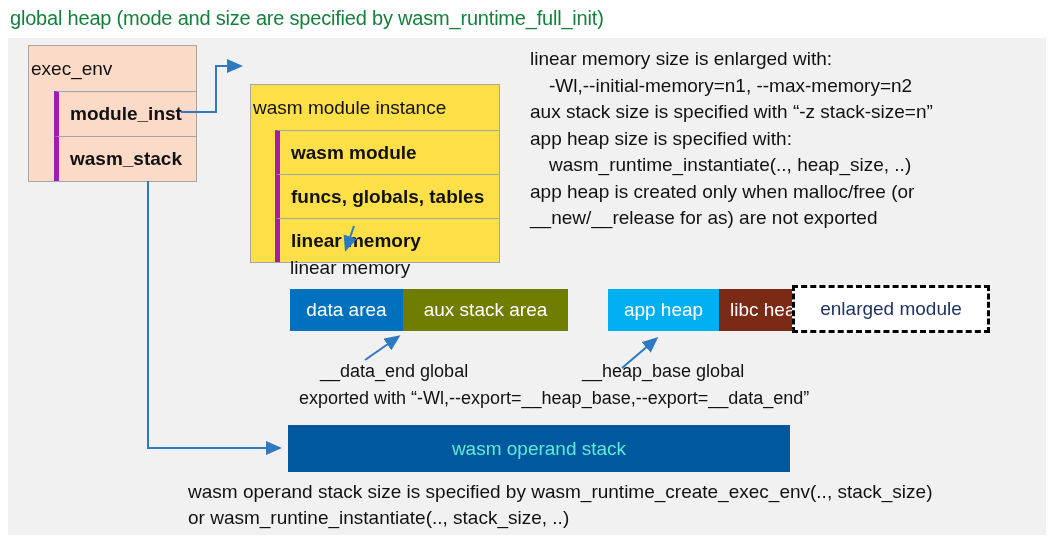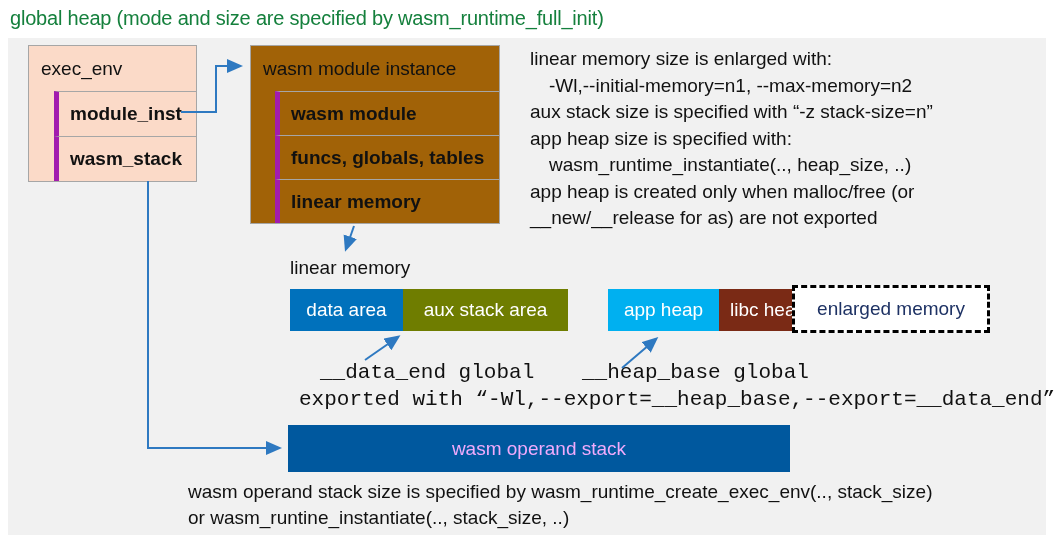--- a/index.html
+++ b/index.html
@@ -7,66 +7,66 @@
   body { font-family:"Liberation Sans", sans-serif; color:#111111; }
   #canvas { position:relative; width:1054px; height:547px; background:#ffffff; overflow:hidden; }
 
   .title { position:absolute; left:10px; top:7px; font-size:20px; letter-spacing:-0.2px; color:#15803d; }
 
   .panel { position:absolute; left:8px; top:38px; width:1038px; height:497px; background:#F1F1F1; }
 
   .struct-box { position:absolute; border:1px solid #A6A6A6; font-size:19px; }
   .box-exec { left:28px; top:45px; width:169px; }
   .box-inst { left:250px; top:45px; width:250px; }
-  .struct-header { height:45px; display:flex; align-items:center; padding-left:12px; }
+  .struct-header { height:45px; display:flex; align-items:center; padding-left:2px; }
   .struct-row { display:flex; align-items:center; padding-left:11px; border-top:1px solid #A6A6A6; border-left:5px solid #a21caf;font-weight:bold; }
   .box-exec .struct-row { height:45px; margin-left:25px; }
   .box-inst .struct-row { height:44px; margin-left:24px; }
 
   .notes-tr { position:absolute; left:530px; top:46px; font-size:19px; line-height:26.5px; white-space:nowrap; }
   .notes-tr .indent { padding-left:19px; }
 
   .lm-label { position:absolute; left:290px; top:257px; font-size:19px; }
 
   .membar { position:absolute; left:290px; top:289px; height:42px; display:flex; }
   .seg { display:flex; align-items:center; justify-content:center; color:#ffffff; font-size:19px; white-space:nowrap; }
   .seg-0 { width:113px; } .seg-1 { width:165px; } .seg-2 { width:111px;margin-left:40px; } .seg-3 { width:98px; }
 
   .enlarged { position:absolute; left:792px; top:285px; width:198px; height:48px; background:#ffffff;
               border:3px dashed #000; display:flex; align-items:center; justify-content:center;
               font-size:19px; white-space:nowrap; }
 
-  .ann { position:absolute; font-size:21px; white-space:nowrap;font-family:Liberation Mono, monospace; }
+  .ann { position:absolute; font-size:18px; white-space:nowrap; }
   .ann-dataend  { left:320px; top:361px; }
   .ann-heapbase { left:582px; top:361px; }
   .ann-exported { left:299px; top:388px; }
 
   .opstack { position:absolute; left:288px; top:425px; width:502px; height:47px;
-             display:flex; align-items:center; justify-content:center; color:#f0abfc; font-size:19px; }
+             display:flex; align-items:center; justify-content:center; color:#5eead4; font-size:19px; }
 
   .notes-b { position:absolute; left:188px; top:479px; font-size:19px; line-height:26px; white-space:nowrap; }
 
   svg.overlay { position:absolute; left:0; top:0; width:1054px; height:547px; pointer-events:none; }
 </style>
 </head>
 <body>
 
 <div id="canvas">
 
   <div class="title">global heap (mode and size are specified by wasm_runtime_full_init)</div>
 
   <div class="panel"></div>
 
   <div class="struct-box box-exec" style="background-color: rgb(251, 218, 200);">
     <div class="struct-header">exec_env</div>
     <div class="struct-row">module_inst</div>
     <div class="struct-row">wasm_stack</div>
   </div>
 
-  <div class="struct-box box-inst" style="background-color: #a16207;">
+  <div class="struct-box box-inst" style="background-color: #fde047; margin-top: 39px;">
     <div class="struct-header">wasm module instance</div>
     <div class="struct-row">wasm module</div>
     <div class="struct-row">funcs, globals, tables</div>
     <div class="struct-row">linear memory</div>
   </div>
 
   <div class="notes-tr">
     <div>linear memory size is enlarged with:</div>
     <div class="indent">-Wl,--initial-memory=n1, --max-memory=n2</div>
     <div>aux stack size is specified with “-z stack-size=n”</div>
@@ -78,21 +78,21 @@
 
   <div class="lm-label">linear memory</div>
 
   <div class="membar">
     <div class="seg seg-0" style="background-color: rgb(0, 113, 188);">data area</div>
     <div class="seg seg-1" style="background-color: rgb(111, 125, 0);">aux stack area</div>
     <div class="seg seg-2" style="background-color: rgb(0, 176, 240);">app heap</div>
     <div class="seg seg-3" style="background-color: rgb(122, 42, 21);">libc heap</div>
   </div>
 
-  <div class="enlarged" style="color: rgb(30, 50, 100);">enlarged memory</div>
+  <div class="enlarged" style="color: rgb(30, 50, 100);">enlarged module</div>
 
   <div class="ann ann-dataend">__data_end global</div>
   <div class="ann ann-exported">exported with “-Wl,--export=__heap_base,--export=__data_end”</div>
   <div class="ann ann-heapbase">__heap_base global</div>
 
   <div class="opstack" style="background-color: rgb(0, 88, 158);">wasm operand stack</div>
 
   <div class="notes-b">
     <div>wasm operand stack size is specified by wasm_runtime_create_exec_env(.., stack_size)</div>
     <div>or wasm_runtine_instantiate(.., stack_size, ..)</div>

